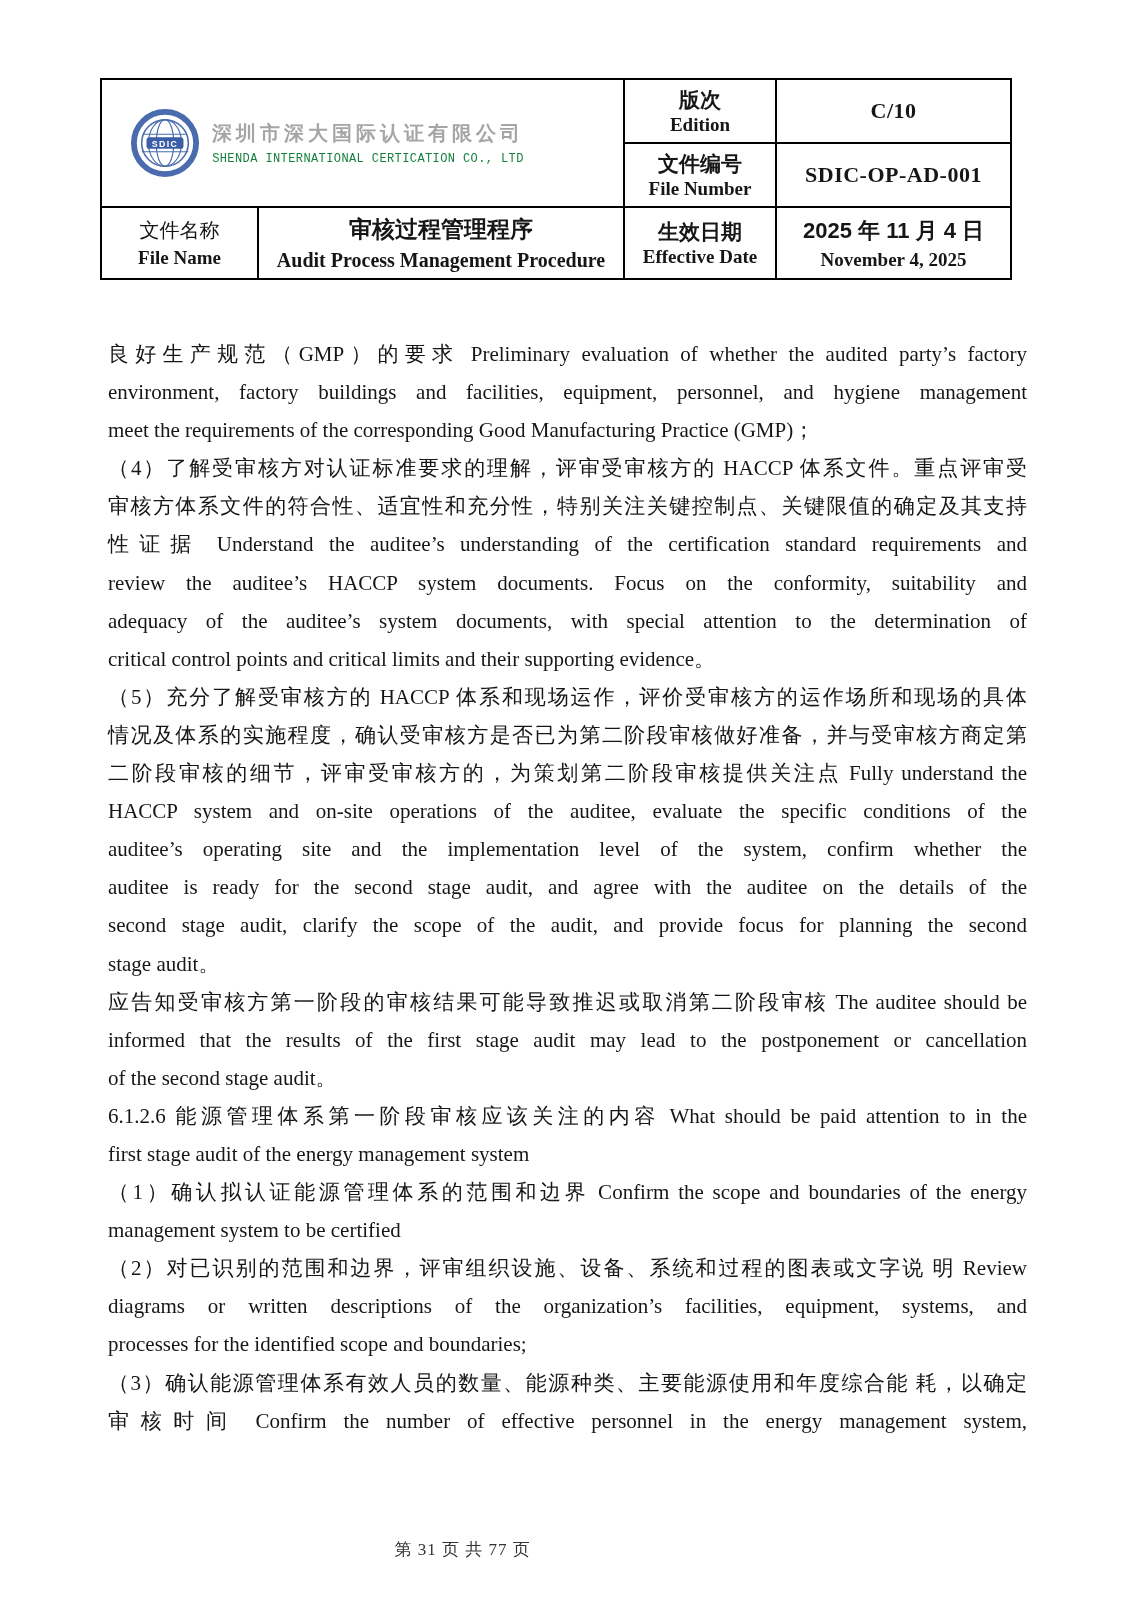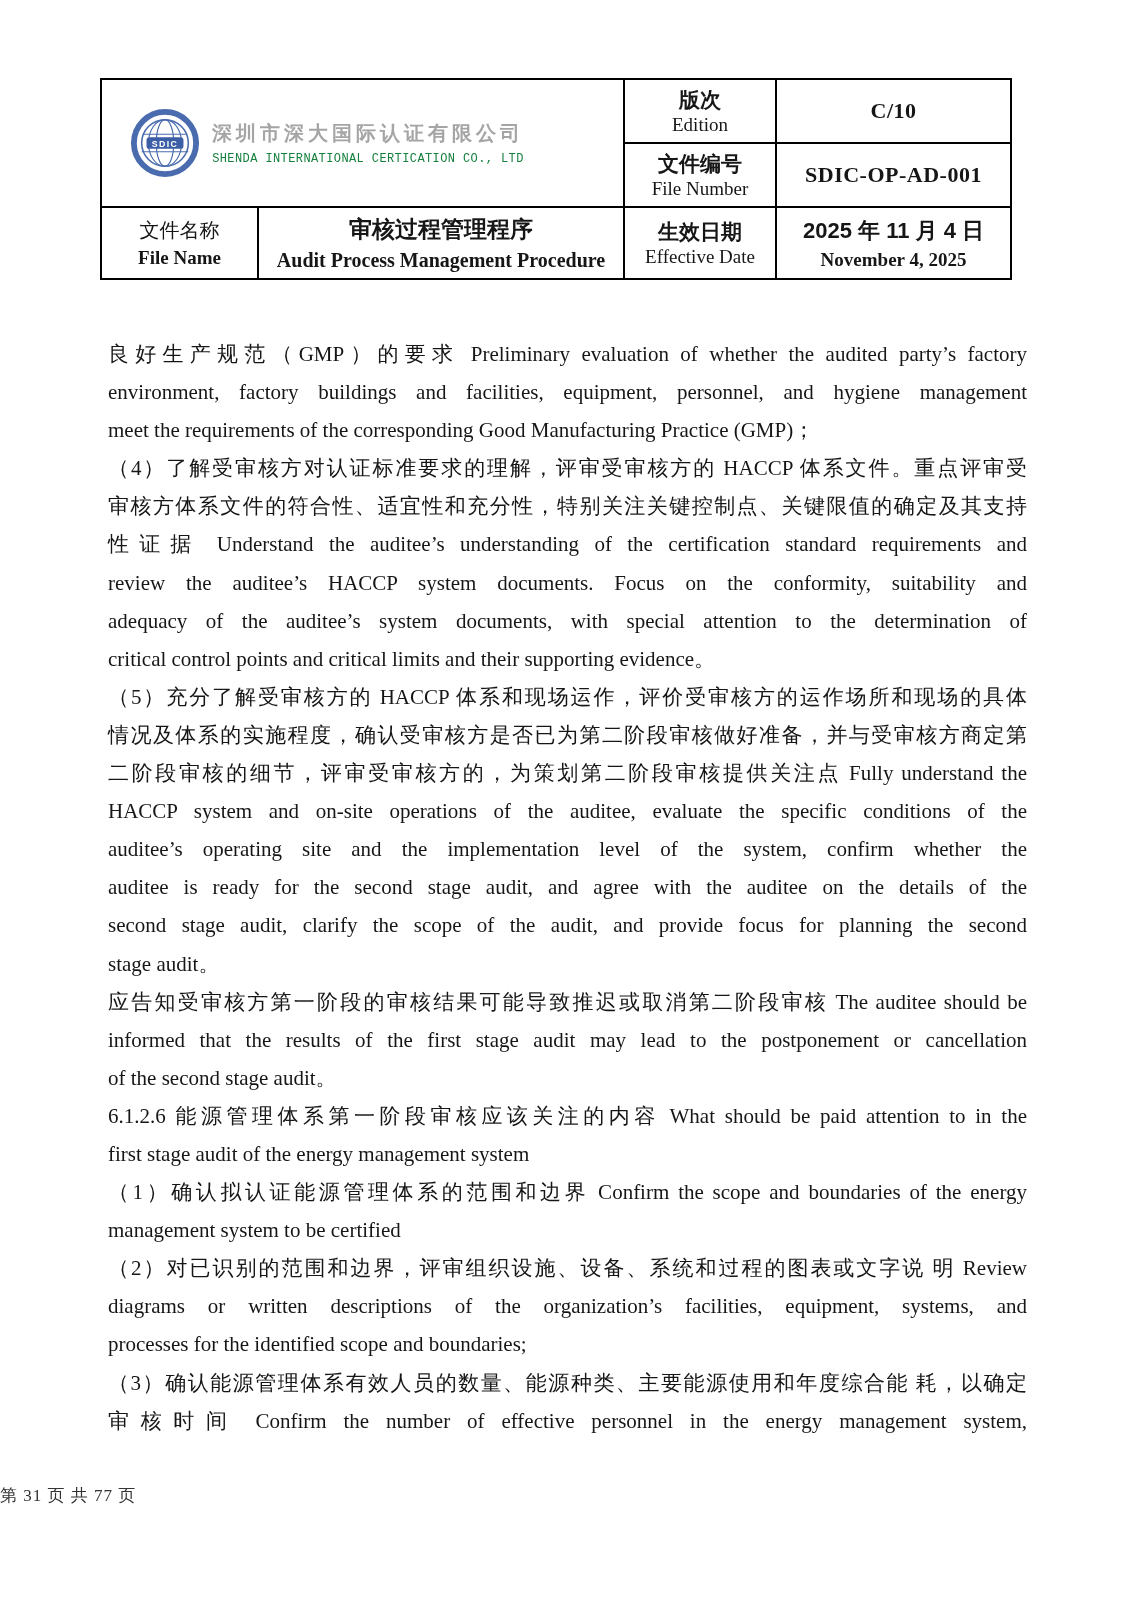--- a/index.html
+++ b/index.html
@@ -52,21 +52,21 @@
     letter-spacing: 0.4px;
     margin-top: 5px;
     white-space: nowrap;
   }
   .lbl-zh {
     font-family: "Liberation Sans", "DejaVu Sans", sans-serif;
     font-weight: bold;
     font-size: 21px;
     line-height: 27px;
   }
-  .lbl-en { font-weight: normal; font-size: 19px; line-height: 24px; }
+  .lbl-en { font-weight: bold; font-size: 19px; line-height: 24px; }
   .val    { font-weight: bold; font-size: 22px; letter-spacing: 0.5px; }
   .name-lbl-zh { font-size: 20px; font-weight: normal; line-height: 30px; }
   .name-lbl-en { font-weight: bold; font-size: 19px; line-height: 26px; }
   .doc-title-zh {
     font-family: "Liberation Sans", "DejaVu Sans", sans-serif;
     font-weight: bold;
     font-size: 23px;
     line-height: 33px;
   }
   .doc-title-en { font-weight: bold; font-size: 20px; line-height: 28px; }
@@ -89,23 +89,24 @@
     font-size: 21px;
     line-height: 38.1px;
     text-align: justify;
     text-align-last: justify;
   }
   .bline.flush { text-align-last: left; }
 
   
   .footer {
     position: absolute;
-    top: 1484px;
+    top: 1538px;
     left: 0;
     width: 925px;
+    text-align: center;
     font-size: 17px;
     letter-spacing: 1px;
     color: #333333;
   }
 </style>
 </head>
 <body>
 
 <div class="page">
 

